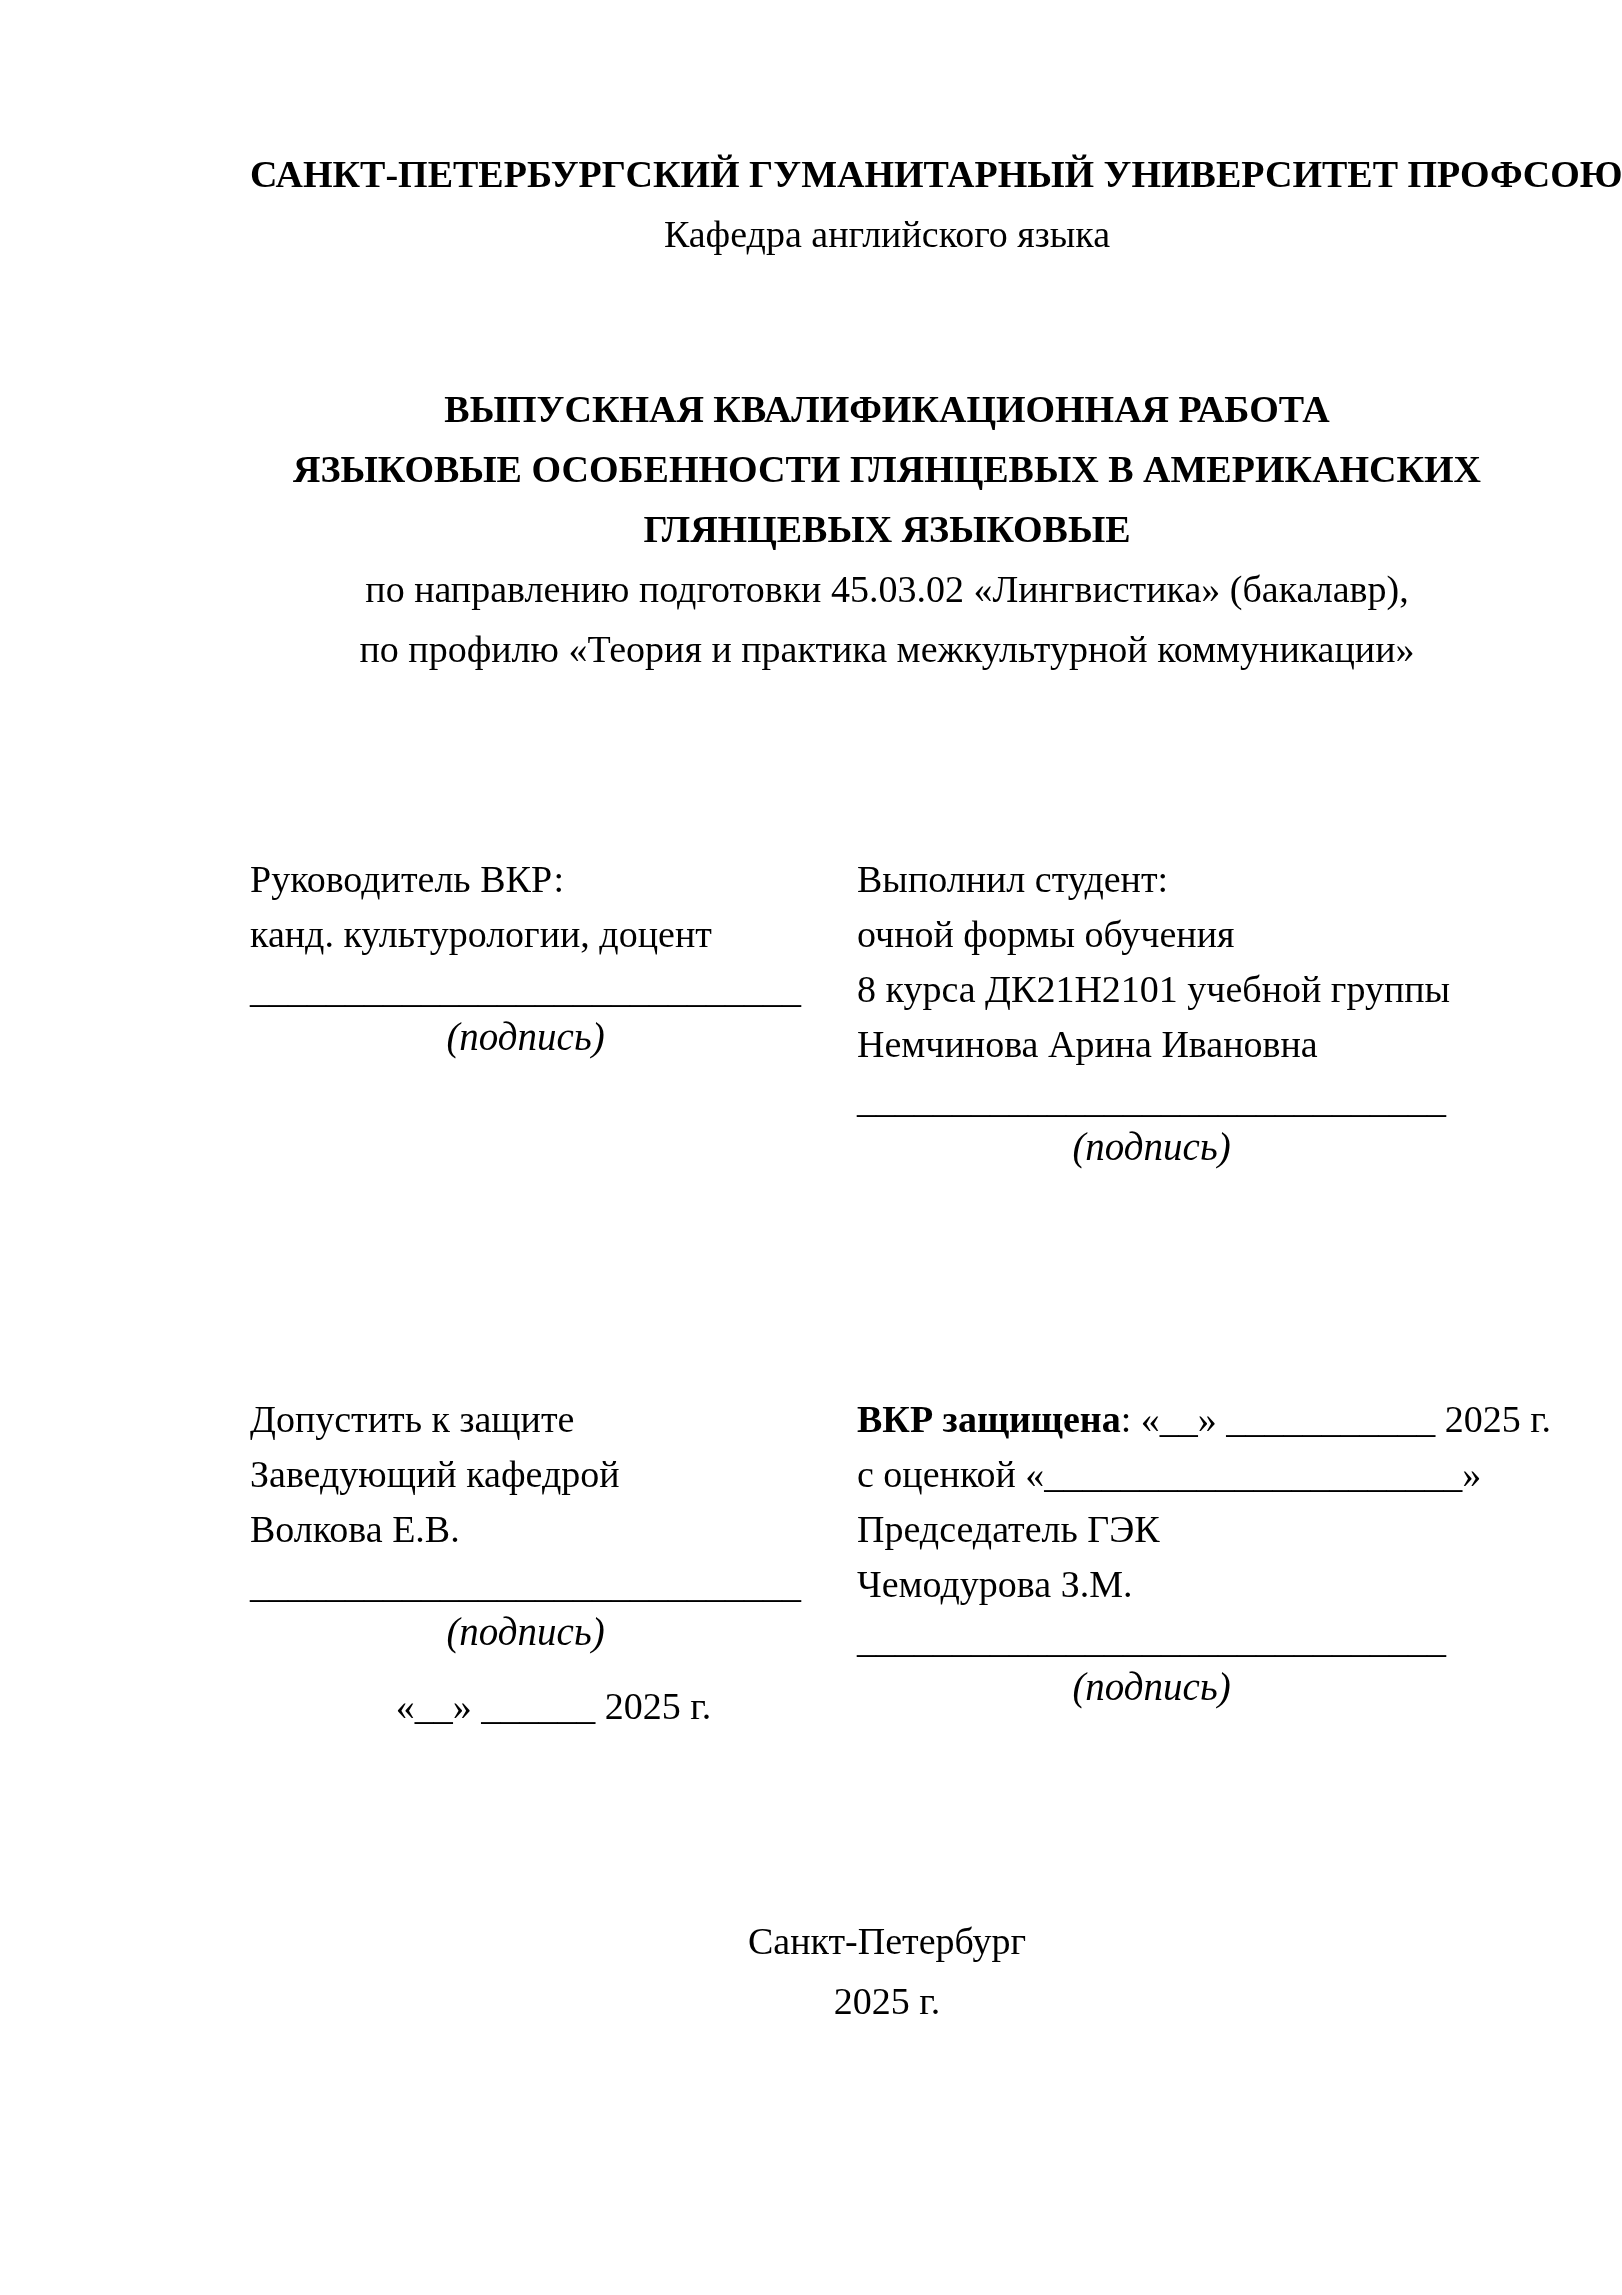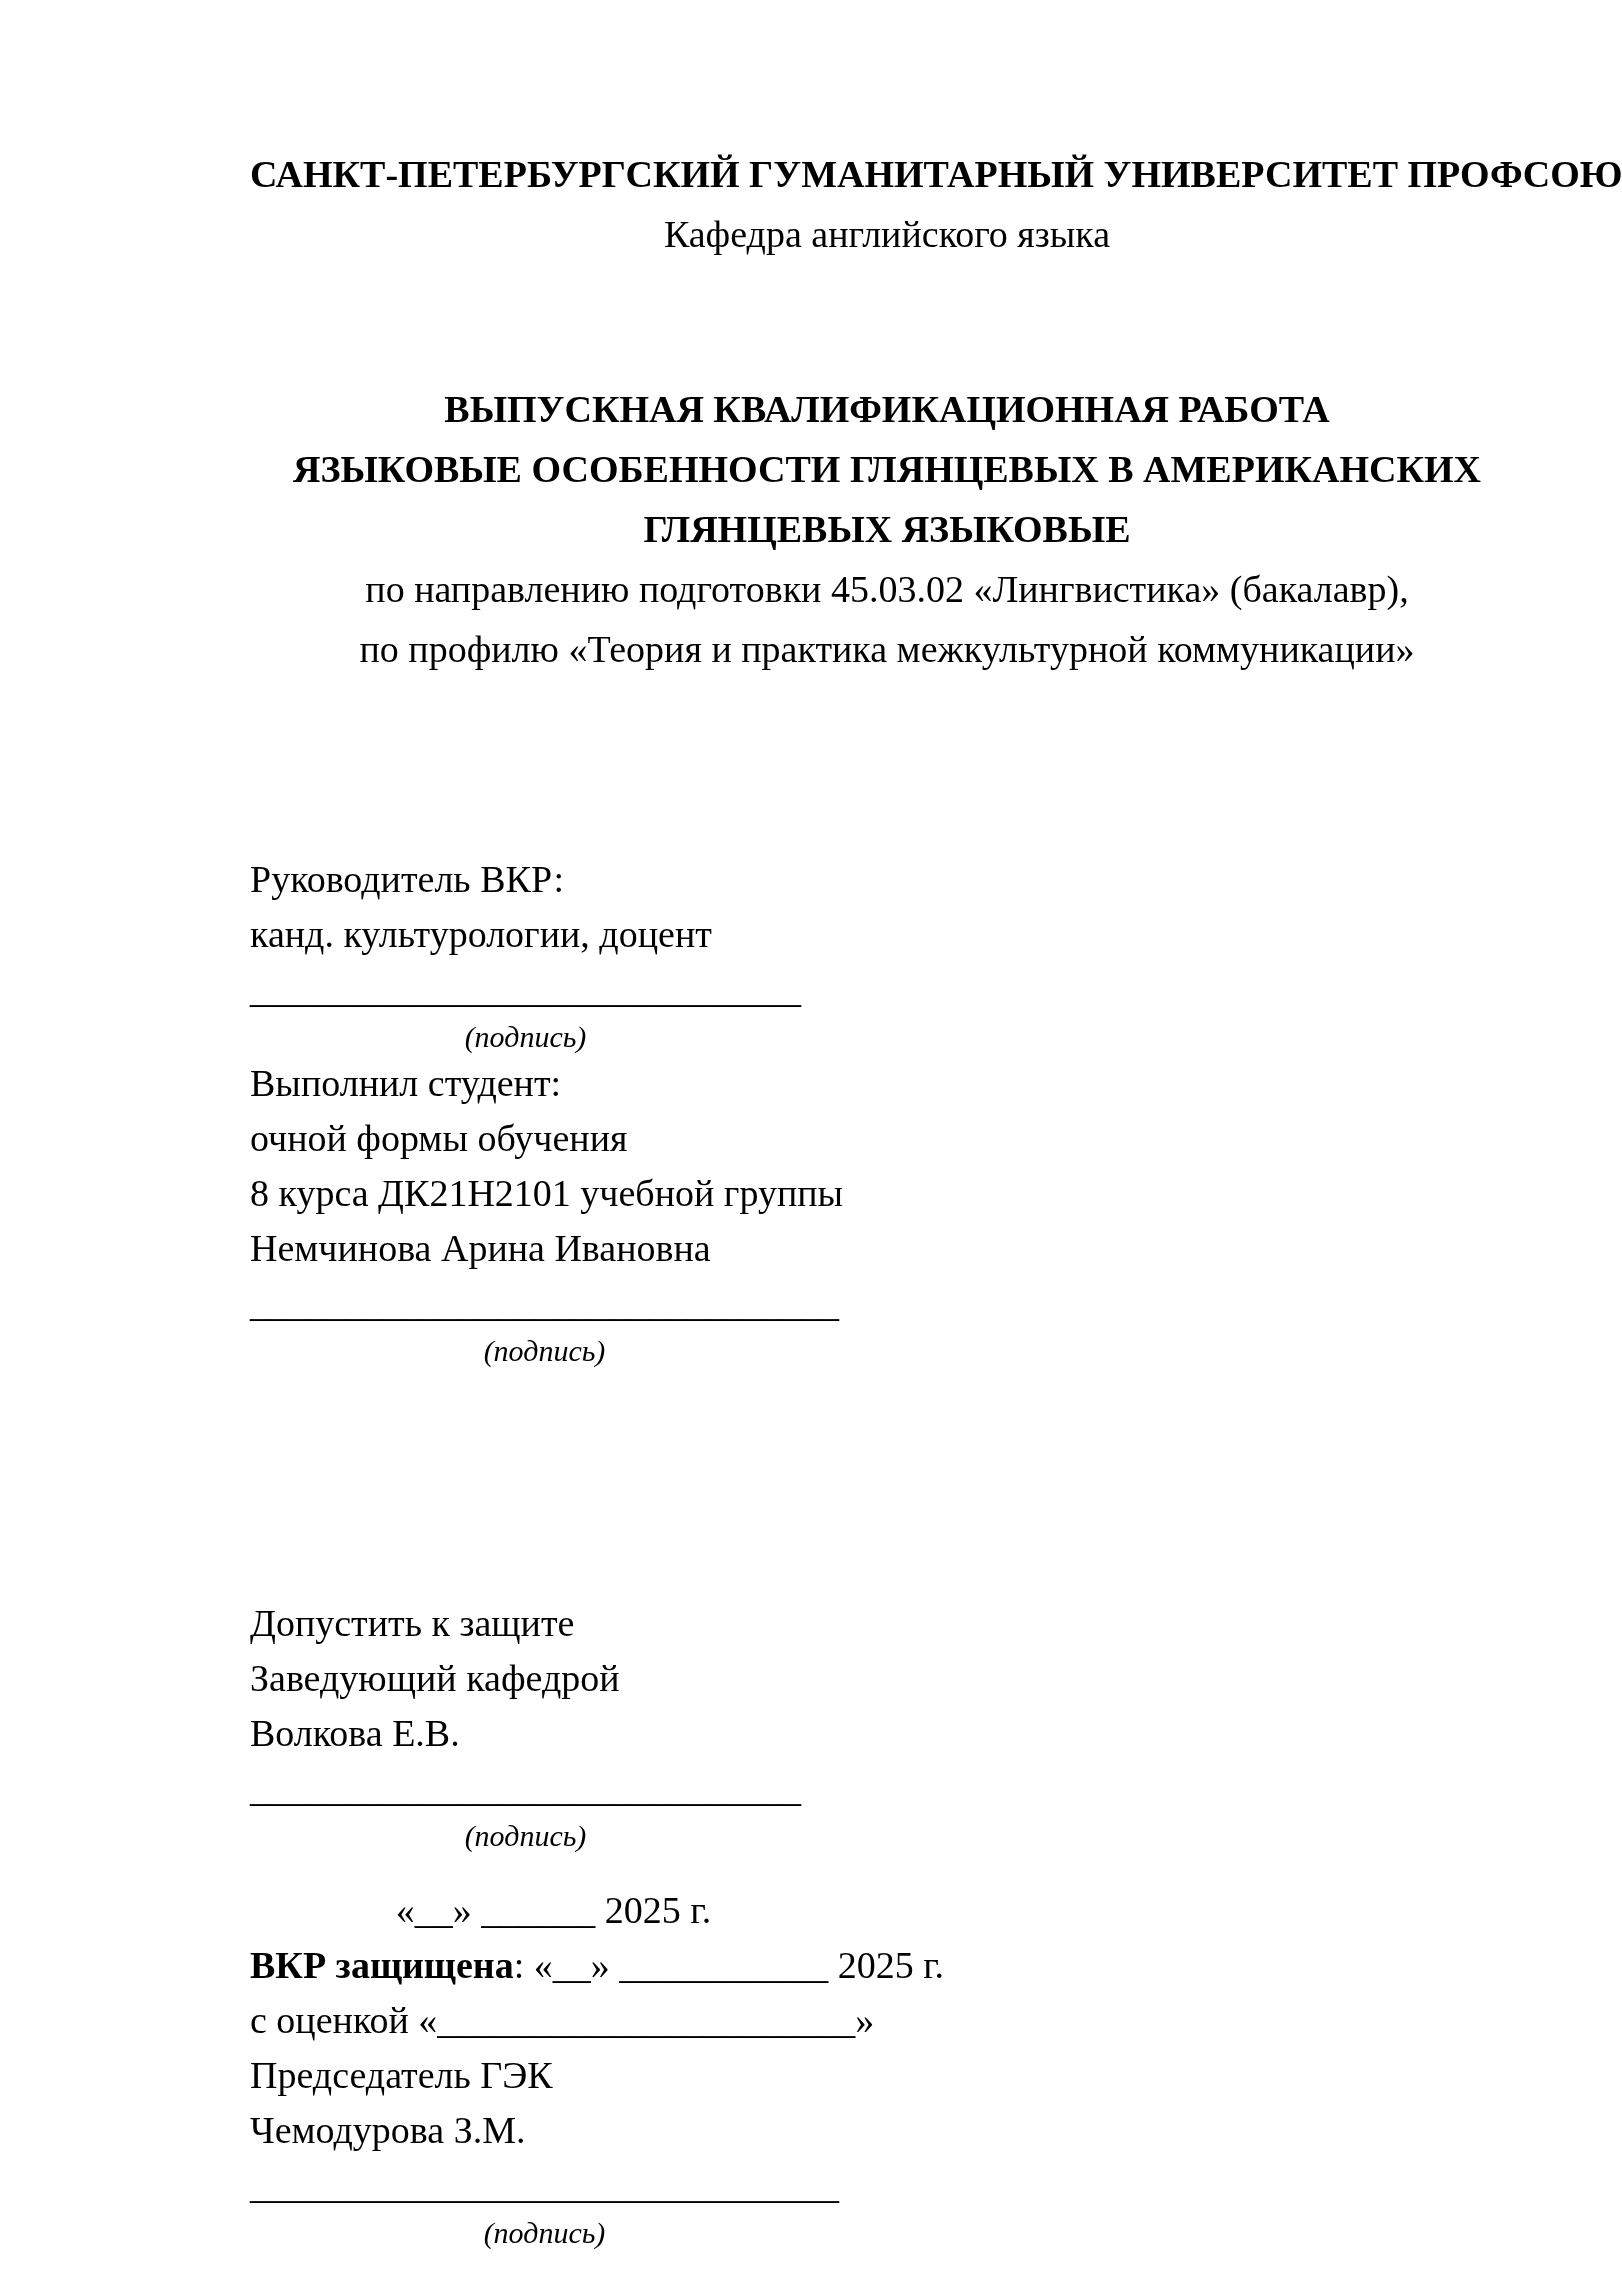--- a/index.html
+++ b/index.html
@@ -13,27 +13,27 @@
     font-family: "Liberation Serif", "DejaVu Serif", serif;
     font-size: 38px;
     line-height: 60px;
     padding: 144px 99px 0 250px;
     overflow: hidden;
   }
   .center { text-align: center; }
   .nowrap { white-space: nowrap; }
   .bold { font-weight: bold; }
   .title-block { margin-top: 115px; }
-  .sig-row { display: flex; line-height: 55px; margin-top: 173px; align-items: flex-start; flex-direction: column; }
+  .sig-row { display: flex; line-height: 55px; margin-top: 173px; align-items: flex-start; }
   .sig-row.second { margin-top: 226px; }
   .col-l { width: 607px; flex: none; }
   .col-r { flex: 1; min-width: 0; }
   .sigblock { display: inline-block; text-align: center; vertical-align: top; }
   .sig-line { display: block; white-space: pre; }
-  .caption { display: block; font-style: italic; font-size: 30px; line-height: 39px; }
+  .caption { display: block; font-style: italic; font-size: 39px; line-height: 39px; }
   .date-line { margin-top: 28px; text-align: center; }
   .footer { margin-top: 177px; line-height: 60px; }
 </style>
 </head>
 <body>
 
 <div class="page">
 
   <div class="header center">
     <div class="bold nowrap">САНКТ-ПЕТЕРБУРГСКИЙ ГУМАНИТАРНЫЙ УНИВЕРСИТЕТ ПРОФСОЮЗОВ</div>

